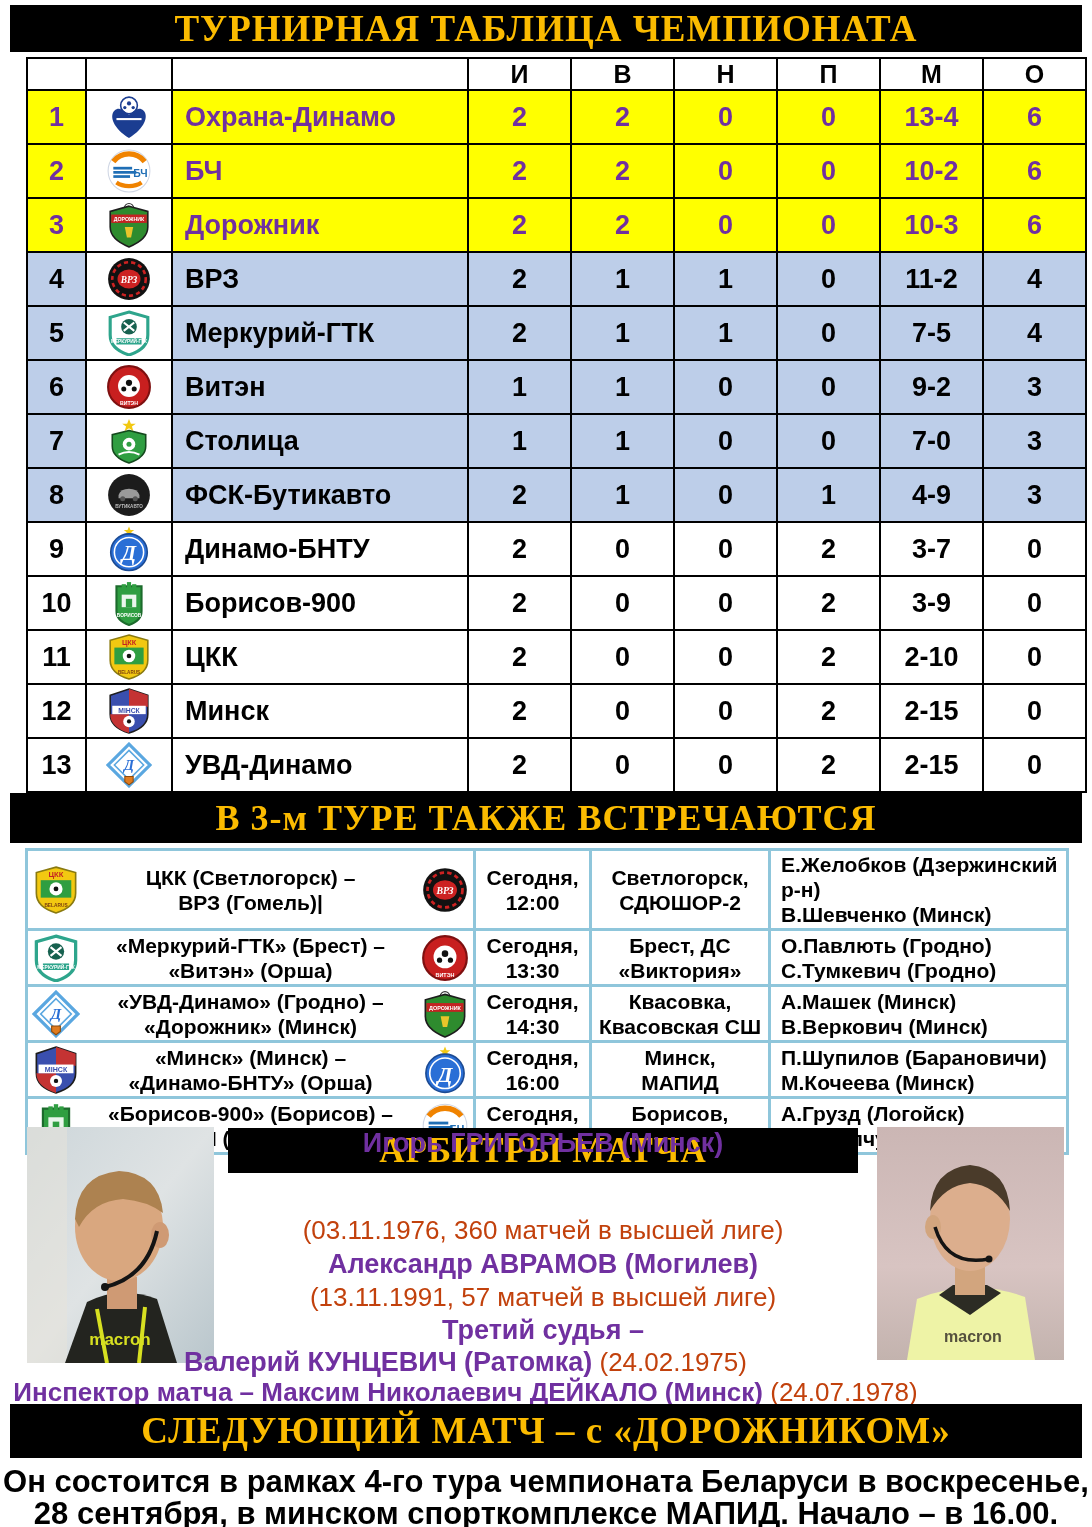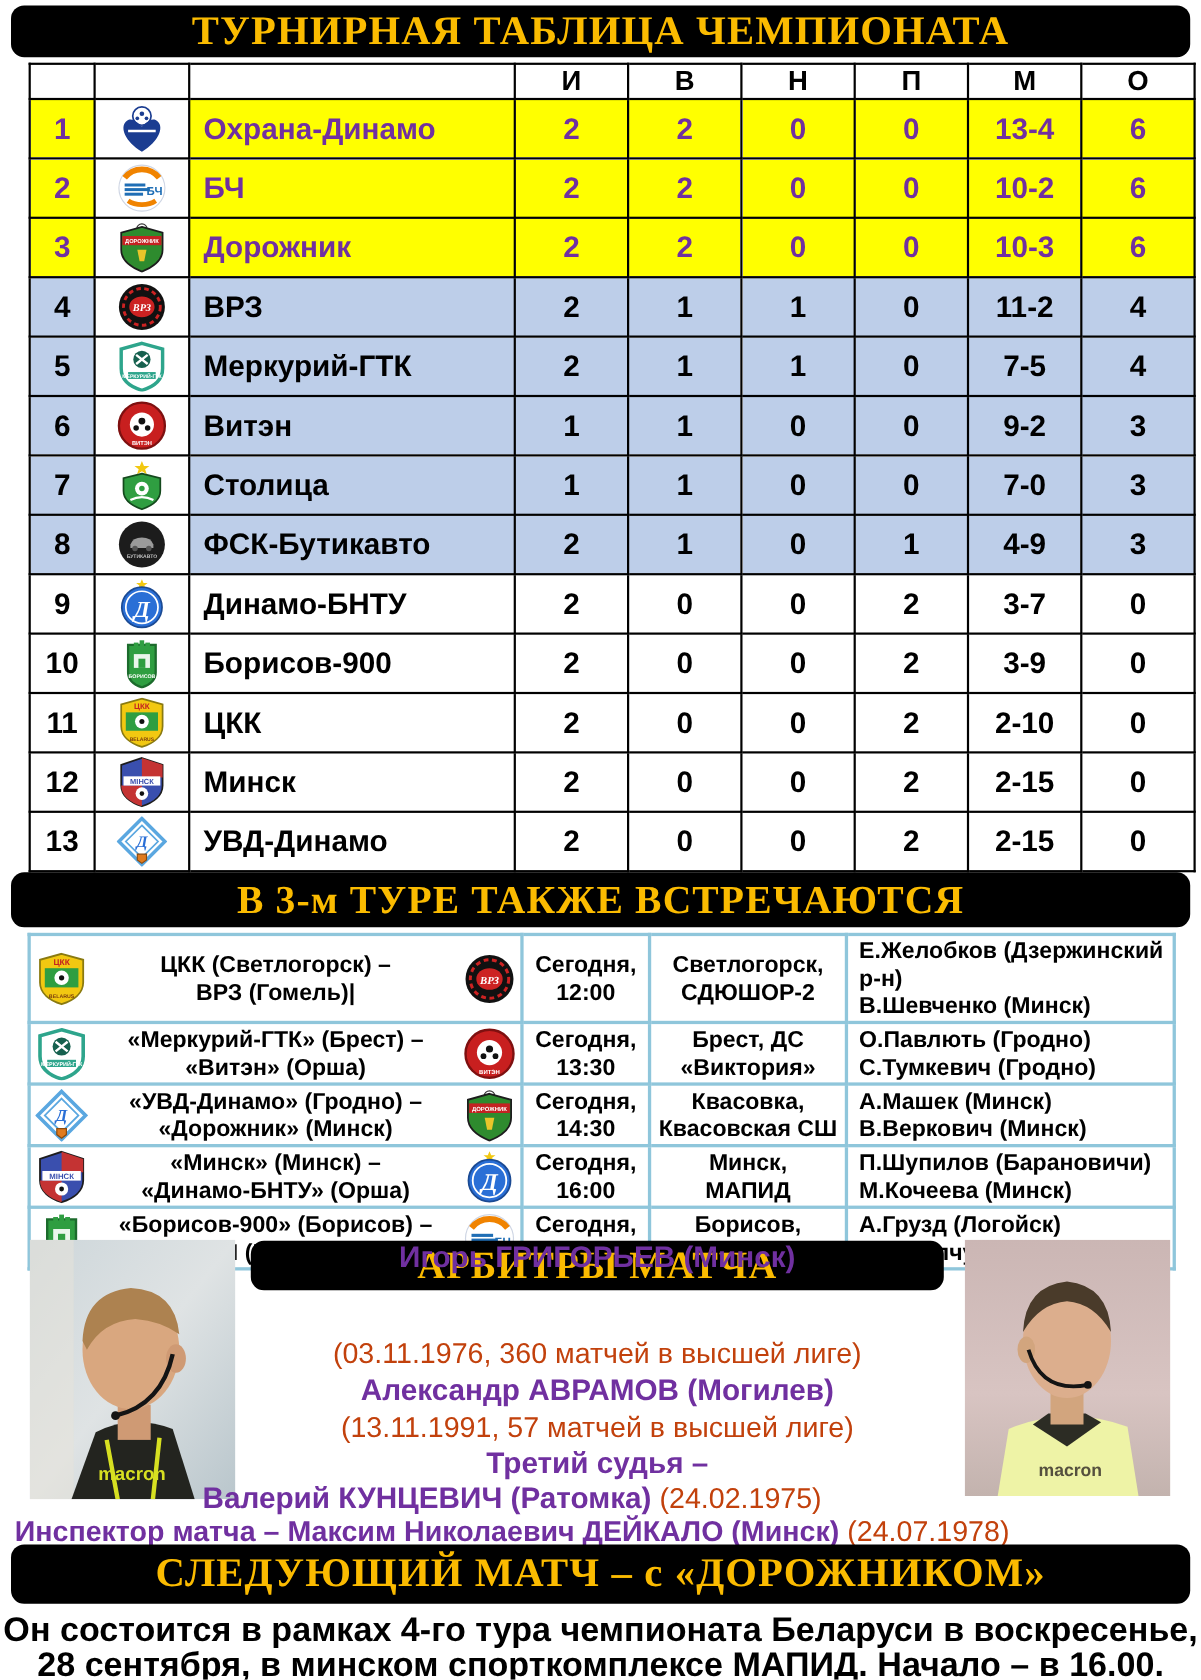--- a/index.html
+++ b/index.html
@@ -2,21 +2,21 @@
 <html><head>
 <meta charset="utf-8">
 <style>
   html,body{margin:0;padding:0;background:#fff;}
   #page{position:relative;width:1092px;height:1527px;background:#fff;overflow:hidden;
         font-family:"Liberation Sans",sans-serif;}
 
   
   .banner{position:absolute;left:10px;width:1072px;background:#000;color:#FBBB00;
           font-family:"Liberation Serif",serif;font-weight:bold;text-align:center;
-          letter-spacing:1px;white-space:nowrap;border-radius:12px;}
+          letter-spacing:1px;white-space:nowrap;}
   #top-banner{top:5px;height:47px;line-height:47px;font-size:37px;}
   #fixtures-banner{top:793px;height:50px;line-height:50px;font-size:36px;}
   #next-banner{top:1404px;height:54px;line-height:54px;font-size:37px;}
   #referees-banner{left:228px;top:1128px;width:630px;height:45px;line-height:45px;font-size:35px;}
 
   
   #standings{position:absolute;left:26px;top:57px;width:1059px;border-collapse:collapse;table-layout:fixed;}
   #standings td,#standings th{border:2px solid #000;padding:0;text-align:center;vertical-align:middle;
         font-weight:bold;overflow:hidden;}
   #standings thead th{height:30px;font-size:25px;background:#fff;color:#000;}

